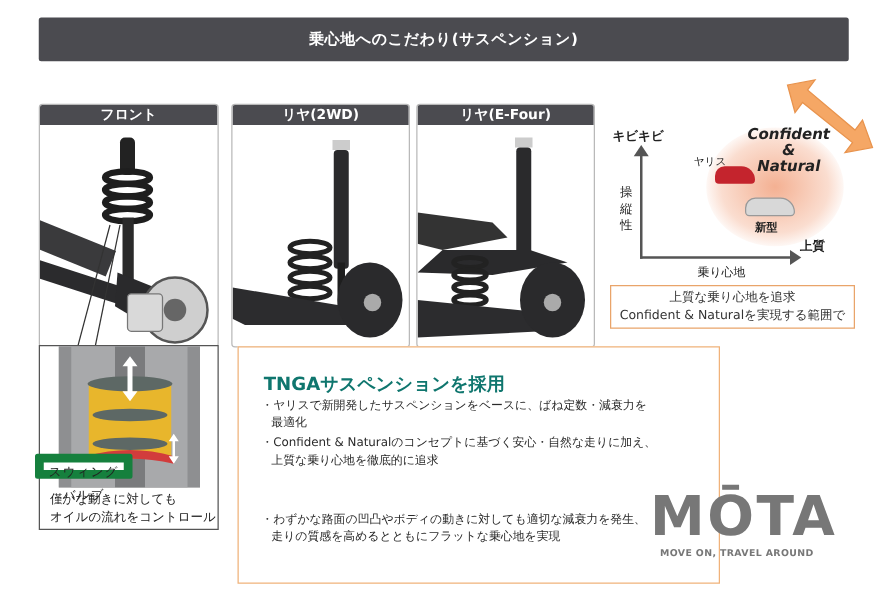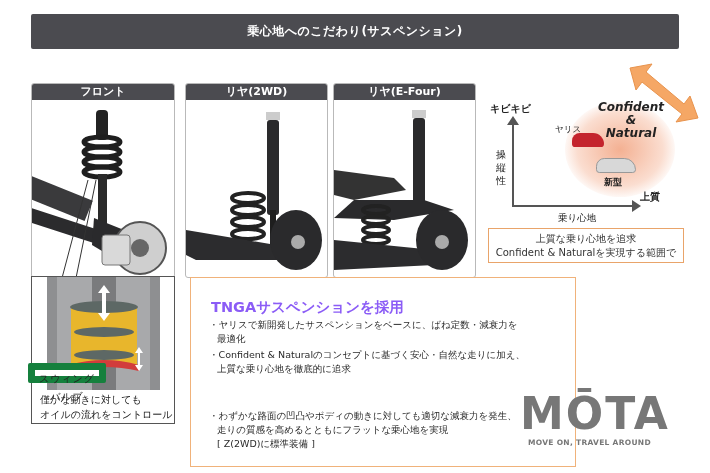--- a/index.html
+++ b/index.html
@@ -39,21 +39,21 @@
     position: absolute; left: 28px; top: 363px; width: 78px; height: 20px;
     background: #fff; border: 7px solid #15803d; border-radius: 2px;
     font-size: 10px; text-align: center; line-height: 18px; letter-spacing: 1px;
   }
 
   
   .desc-box {
     position: absolute; left: 190px; top: 277px; width: 386px; height: 190px;
     border: 1.5px solid #f0b27a; background: #fff;
   }
-  .sec-title { position: absolute; left: 20px; font-size: 14.5px; font-weight: bold; color: #8b5cf6; }
+  .sec-title { position: absolute; left: 20px; font-size: 14.5px; font-weight: bold; color: #0f766e; }
   .bul { position: absolute; left: 18px; font-size: 9.5px; line-height: 14px; color: #2a2a2a; }
   .bul .ind { padding-left: 8px; }
 
   
   .chart { position: absolute; left: 480px; top: 60px; width: 230px; height: 200px; }
   .axis-y { position: absolute; left: 32px; top: 62px; width: 2px; height: 85px; background: #555; }
   .axis-x { position: absolute; left: 32px; top: 145px; width: 122px; height: 2px; background: #555; }
   .ay-head { position: absolute; left: 27px; top: 56px; width: 0; height: 0;
     border-left: 6px solid transparent; border-right: 6px solid transparent; border-bottom: 9px solid #555; }
   .ax-head { position: absolute; left: 152px; top: 140px; width: 0; height: 0;
@@ -170,21 +170,20 @@
     <div>・Confident &amp; Naturalのコンセプトに基づく安心・自然な走りに加え、</div>
     <div class="ind">上質な乗り心地を徹底的に追求</div>
   </div>
   <div class="bul" style="top:40px;">
     <div>・ヤリスで新開発したサスペンションをベースに、ばね定数・減衰力を</div>
     <div class="ind">最適化</div>
   </div>
   <div class="bul" style="top:131px;">
     <div>・わずかな路面の凹凸やボディの動きに対しても適切な減衰力を発生、</div>
     <div class="ind">走りの質感を高めるとともにフラットな乗心地を実現</div>
-    <div class="ind">[ Z(2WD)に標準装備 ]</div>
   </div>
 </div>
 
 <div class="chart">
   <svg style="position:absolute;left:140px;top:0;" width="90" height="65" viewBox="0 0 90 65">
     <path d="M10 8 L32 4 L26 12 L64 44 L70 36 L78 58 L56 62 L62 54 L22 22 L16 30 Z" fill="#f5a765" stroke="#e8934d" stroke-width="1"></path>
   </svg>
   <div class="glow"></div>
   <div class="ay-head"></div>
   <div class="axis-y"></div>

